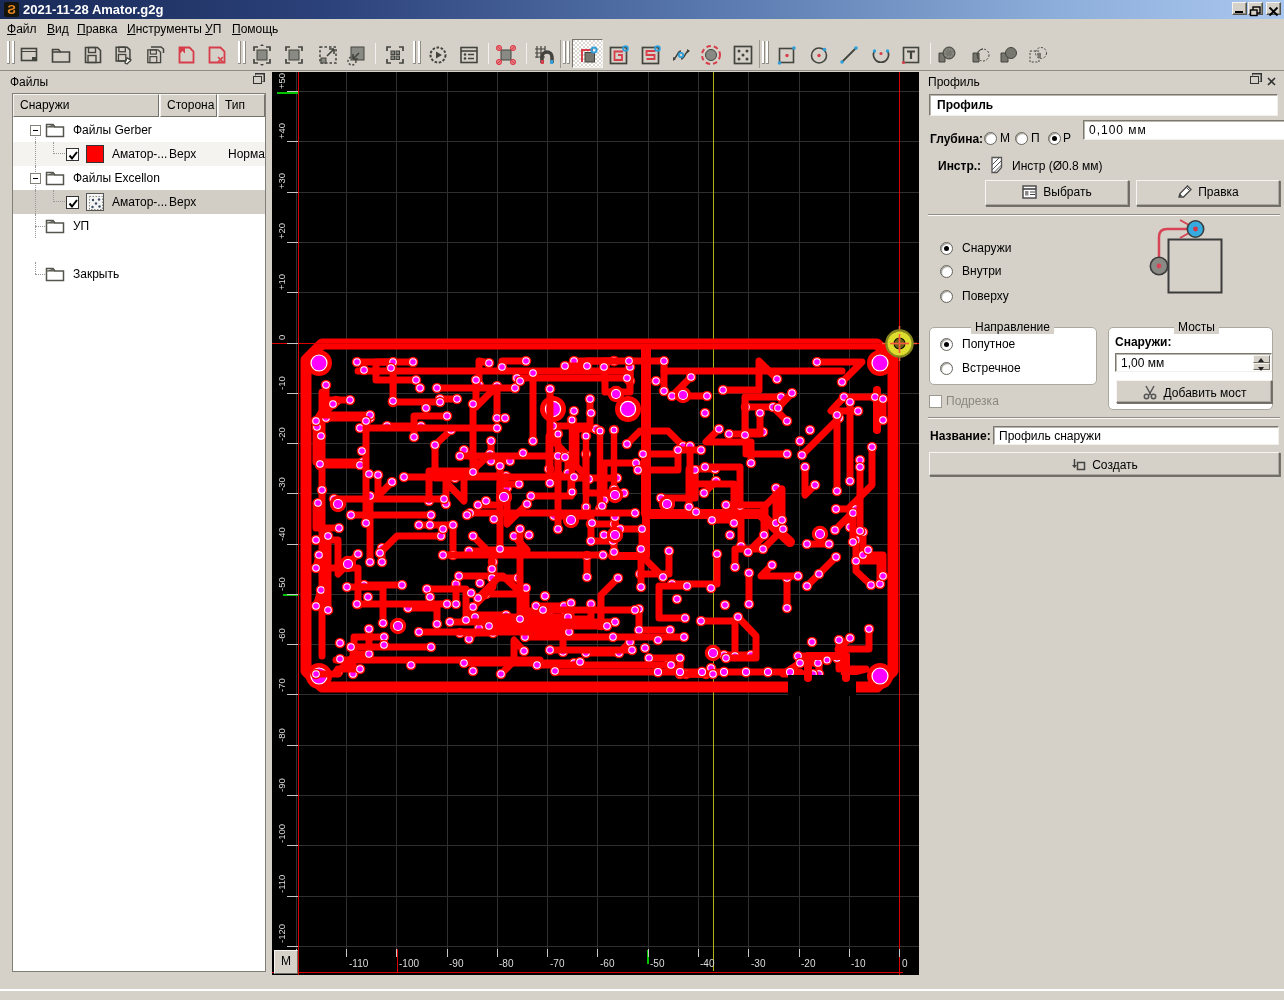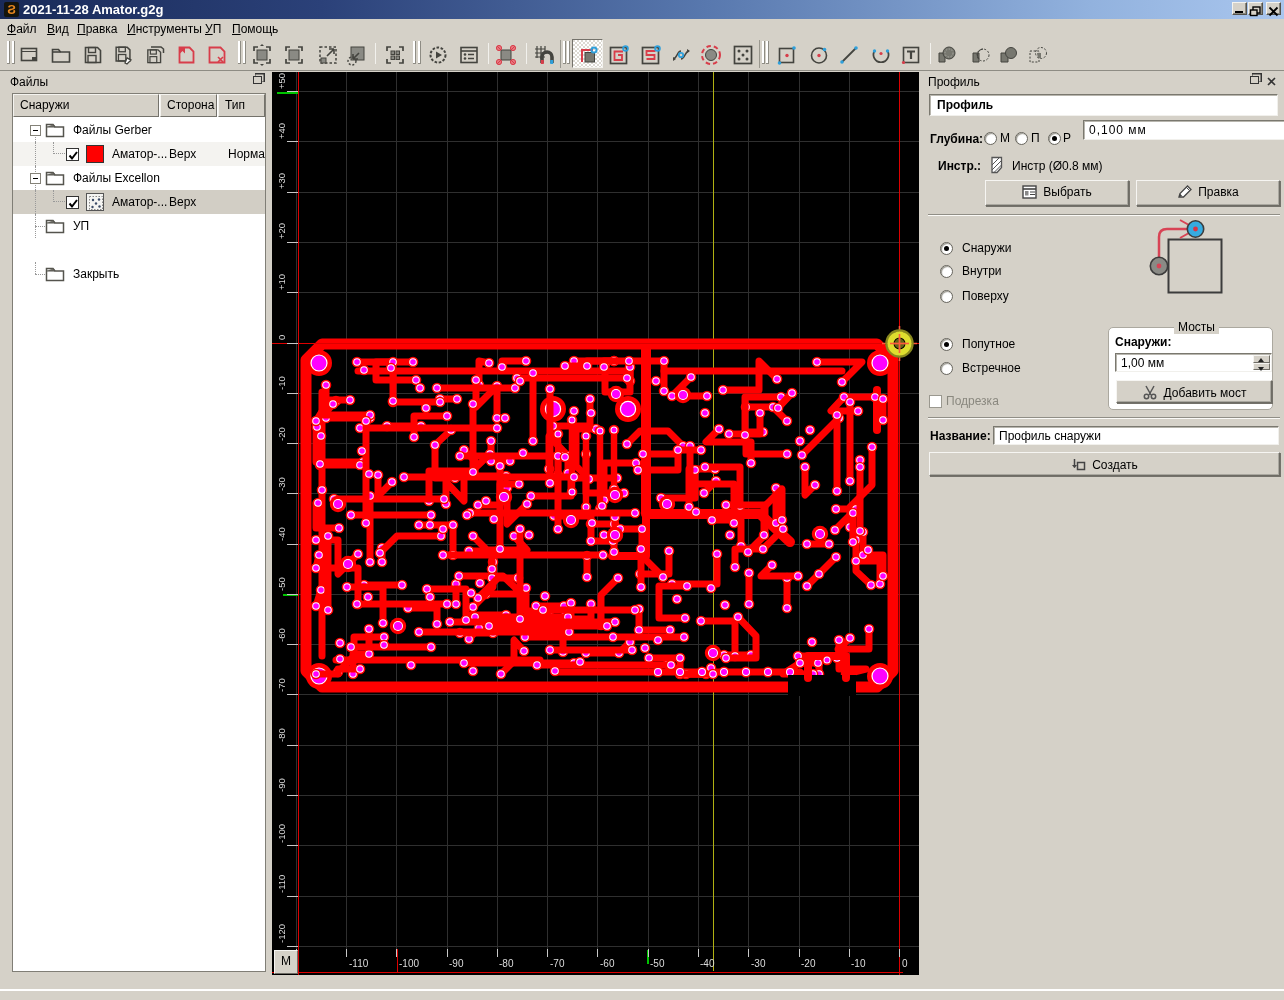--- a/index.html
+++ b/index.html
@@ -1953,20 +1953,23 @@
  <svg style="position:absolute;left:1220px;top:148px" width="0" height="0"></svg>
  <svg style="position:absolute;left:222px;top:145px" width="120" height="95" viewBox="0 0 120 95">
    <rect x="26.5" y="22.5" width="53" height="53" fill="none" stroke="#3c3c3c" stroke-width="2"></rect>
    <path d="M17 49V20q0-8 8-8h28" fill="none" stroke="#d84355" stroke-width="2.5"></path>
    <path d="M38 3l16 9-16 9" fill="none" stroke="#d84355" stroke-width="2"></path>
    <circle cx="17" cy="49" r="8.7" fill="#8a8a85" stroke="#3c3c3c" stroke-width="1.6"></circle>
    <circle cx="17" cy="49" r="2.4" fill="#d84355"></circle>
    <circle cx="53.5" cy="12" r="8.2" fill="#36abe0" stroke="#3c3c3c" stroke-width="1.6"></circle>
    <circle cx="53.5" cy="12" r="2.4" fill="#d83545"></circle>
  </svg>
+ <div class="grp" style="left:9px;top:255px;width:168px;height:58px">
+      <span class="glab" style="left:41px">Направление</span>
+    </div>
  <span class="rad" style="left:20px;top:266px">
       <span style="position:absolute;left:3px;top:3px;width:5px;height:5px;border-radius:50%;background:#000"></span>
     </span>
     <span style="position:absolute;left:42px;top:265px;font-size:12px">Попутное</span>
  <span class="rad" style="left:20px;top:290px"></span>
     <span style="position:absolute;left:42px;top:289px;font-size:12px">Встречное</span>
  <div class="grp" style="left:188px;top:255px;width:165px;height:83px">
       <span class="glab" style="left:65px">Мосты</span>
     </div>
  <b style="position:absolute;left:195px;top:263px">Снаружи:</b>

